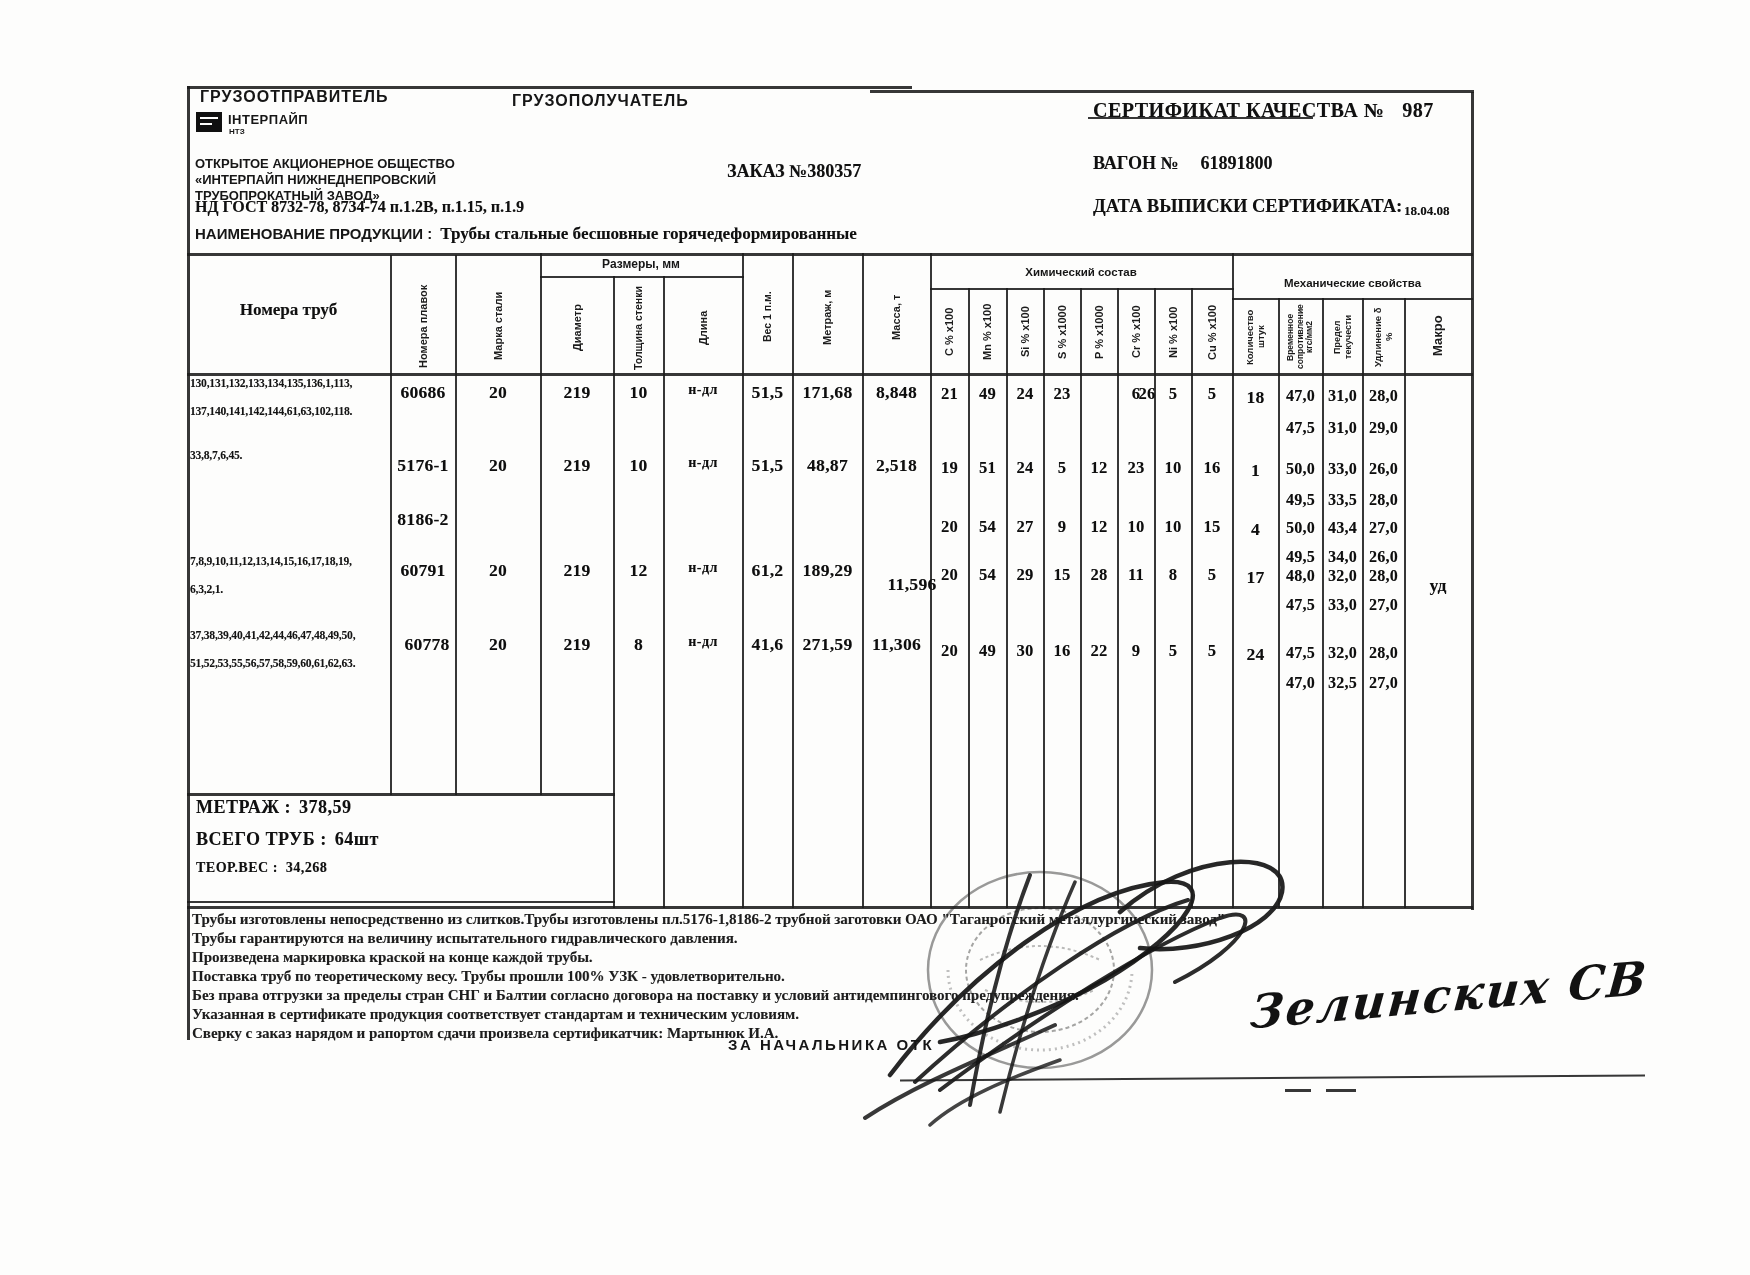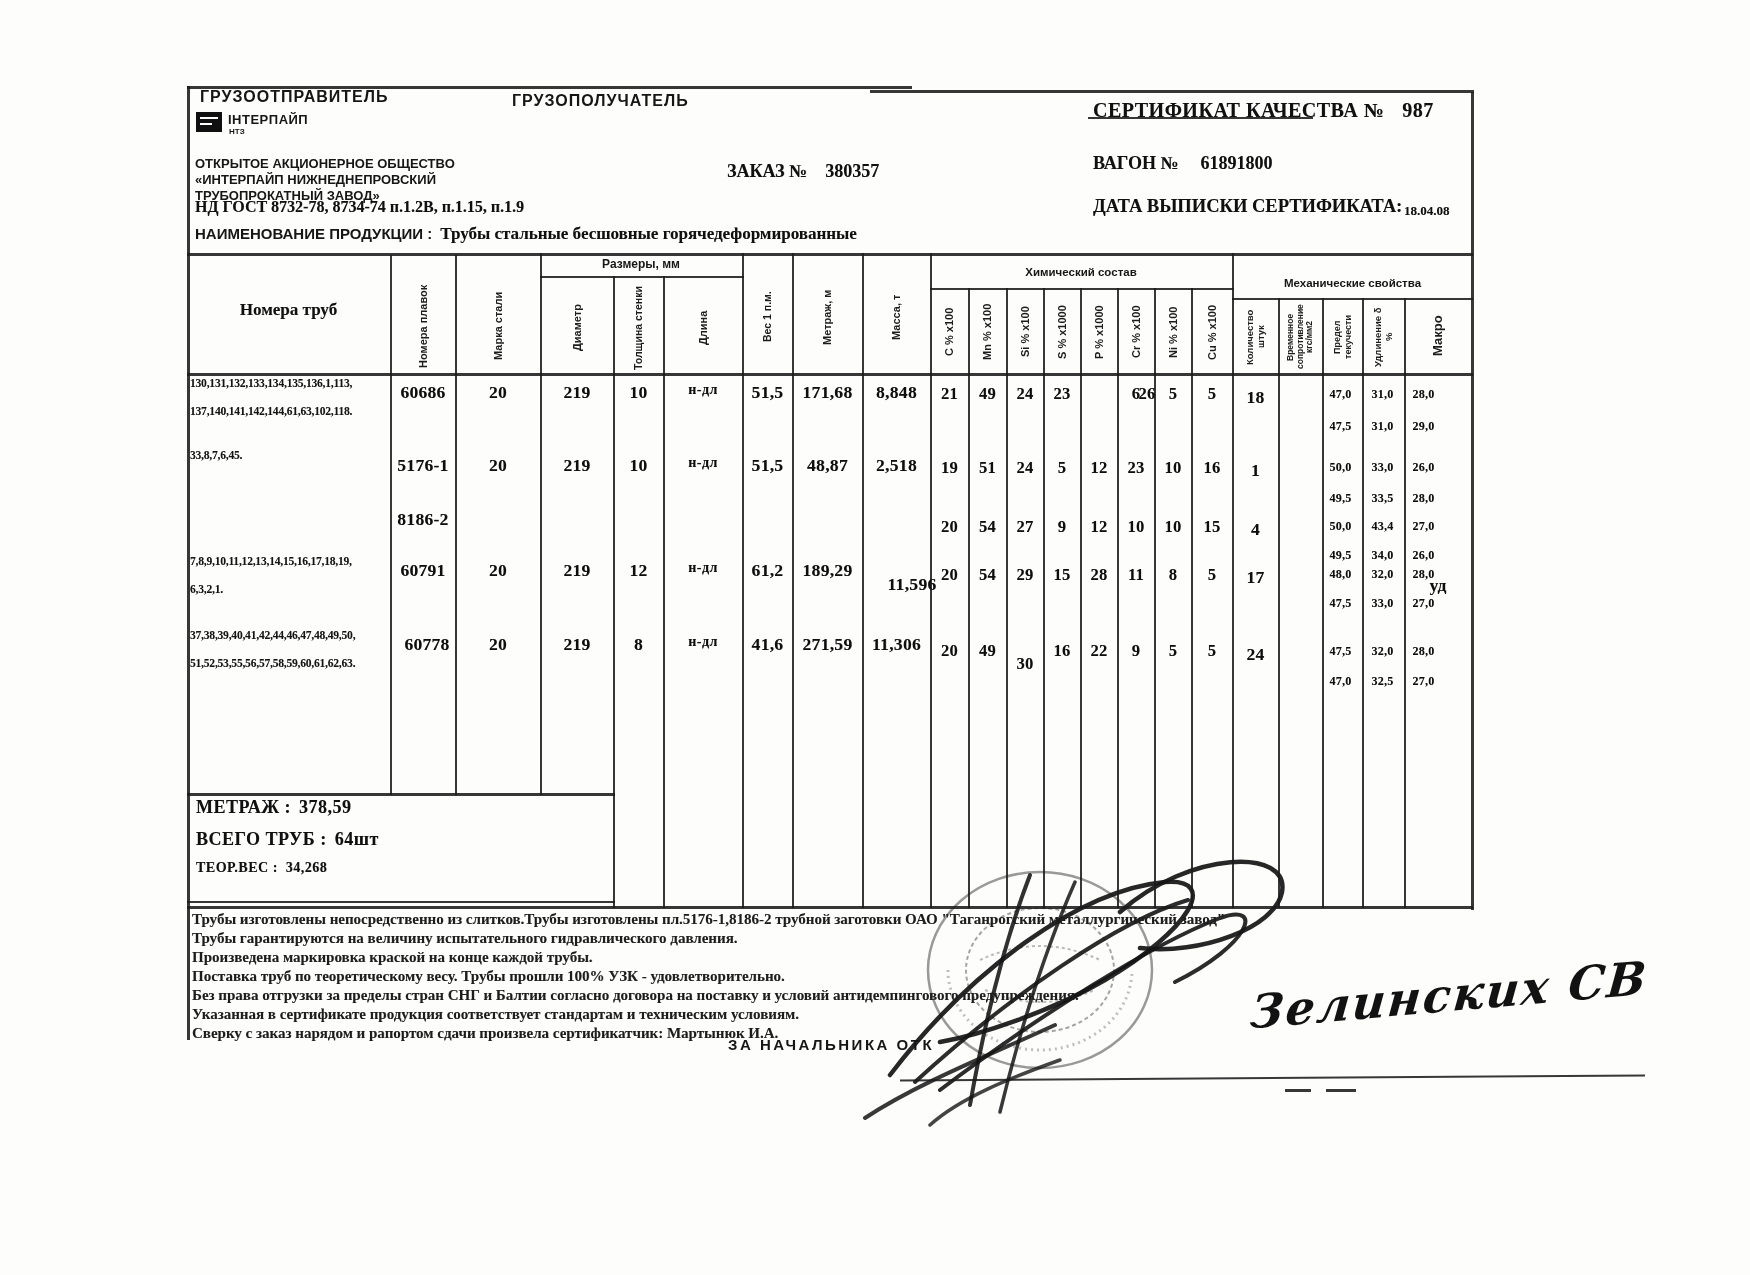--- a/index.html
+++ b/index.html
@@ -10,27 +10,27 @@
   .hl,.vl{background:var(--ink);opacity:.88;}
   .lbl{font-family:"Liberation Sans",sans-serif;font-weight:bold;color:#161616;white-space:nowrap;}
   .ser{font-family:"Liberation Serif",serif;font-weight:bold;color:#101010;white-space:nowrap;
        text-shadow:.3px .3px 0 rgba(25,25,25,.35);}
   .vtext{writing-mode:vertical-rl;transform:rotate(180deg);
          font-family:"Liberation Sans",sans-serif;font-weight:bold;color:#1c1c1c;
          line-height:1.12;display:flex;align-items:center;justify-content:center;text-align:center;}
   .num{font-family:"Liberation Serif",serif;font-weight:bold;font-size:17.5px;text-align:center;
        color:#0e0e0e;letter-spacing:.3px;text-shadow:.3px .3px 0 rgba(25,25,25,.35);white-space:nowrap;}
   .chem{font-size:16.5px;}
-  .mech{font-size:12px;margin-left:40px;}
+  .mech{font-size:16px;}
   .len{font-size:14px;letter-spacing:.5px;}
   .pipes{font-family:"Liberation Serif",serif;font-weight:bold;font-size:11.5px;color:#141414;
          letter-spacing:-.2px;white-space:nowrap;text-shadow:.2px .2px 0 rgba(25,25,25,.3);}
   .note{font-family:"Liberation Serif",serif;font-weight:bold;font-size:15px;color:#1d1d1d;
         white-space:nowrap;text-shadow:.3px .3px 0 rgba(30,30,30,.3);}
-  .gap14{margin-left:18px;} .gap18{margin-left:18px;} .gap22{margin-left:22px;} .gap8{margin-left:8px;}
+  .gap14{margin-left:0;} .gap18{margin-left:18px;} .gap22{margin-left:22px;} .gap8{margin-left:8px;}
   .hand{font-family:"DejaVu Serif",serif;font-style:italic;font-weight:bold;font-size:46px;
         color:#121212;transform:rotate(-5deg) skewX(-10deg);letter-spacing:2px;white-space:nowrap;}
   .logoicon{width:26px;height:20px;background:#101010;}
   .logoicon i{position:absolute;left:4px;top:5px;width:18px;height:2px;background:#fdfdfc;}
   .logoicon em{position:absolute;left:4px;top:11px;width:12px;height:2px;background:#fdfdfc;}
   svg{position:absolute;overflow:visible;}
 </style>
 </head>
 <body>
 
@@ -261,21 +261,21 @@
       <div class="num" style="left: 391px; top: 634px; width: 72px;">60778</div>
       <div class="num" style="left: 456px; top: 634px; width: 84px;">20</div>
       <div class="num" style="left: 541px; top: 634px; width: 72px;">219</div>
       <div class="num" style="left: 614px; top: 634px; width: 49px;">8</div>
       <div class="num len" style="left: 664px; top: 634px; width: 78px;">н-дл</div>
       <div class="num" style="left: 743px; top: 634px; width: 49px;">41,6</div>
       <div class="num" style="left: 793px; top: 634px; width: 69px;">271,59</div>
       <div class="num" style="left: 863px; top: 634px; width: 67px;">11,306</div>
       <div class="num chem" style="left: 931px; top: 641px; width: 37px;">20</div>
       <div class="num chem" style="left: 969px; top: 641px; width: 37px;">49</div>
-      <div class="num chem" style="left: 1007px; top: 641px; width: 36px; margin-top: 13px;">30</div>
+      <div class="num chem" style="left: 1007px; top: 641px; width: 36px;">30</div>
       <div class="num chem" style="left: 1044px; top: 641px; width: 36px;">16</div>
       <div class="num chem" style="left: 1081px; top: 641px; width: 36px;">22</div>
       <div class="num chem" style="left: 1118px; top: 641px; width: 36px;">9</div>
       <div class="num chem" style="left: 1155px; top: 641px; width: 36px;">5</div>
       <div class="num chem" style="left: 1192px; top: 641px; width: 40px;">5</div>
       <div class="num" style="left: 1233px; top: 644px; width: 45px;">24</div>
       <div class="num mech" style="left: 1279px; top: 644px; width: 43px;">47,5</div>
       <div class="num mech" style="left: 1323px; top: 644px; width: 39px;">32,0</div>
       <div class="num mech" style="left: 1363px; top: 644px; width: 41px;">28,0</div>
       <div class="num mech" style="left: 1279px; top: 674px; width: 43px;">47,0</div>

